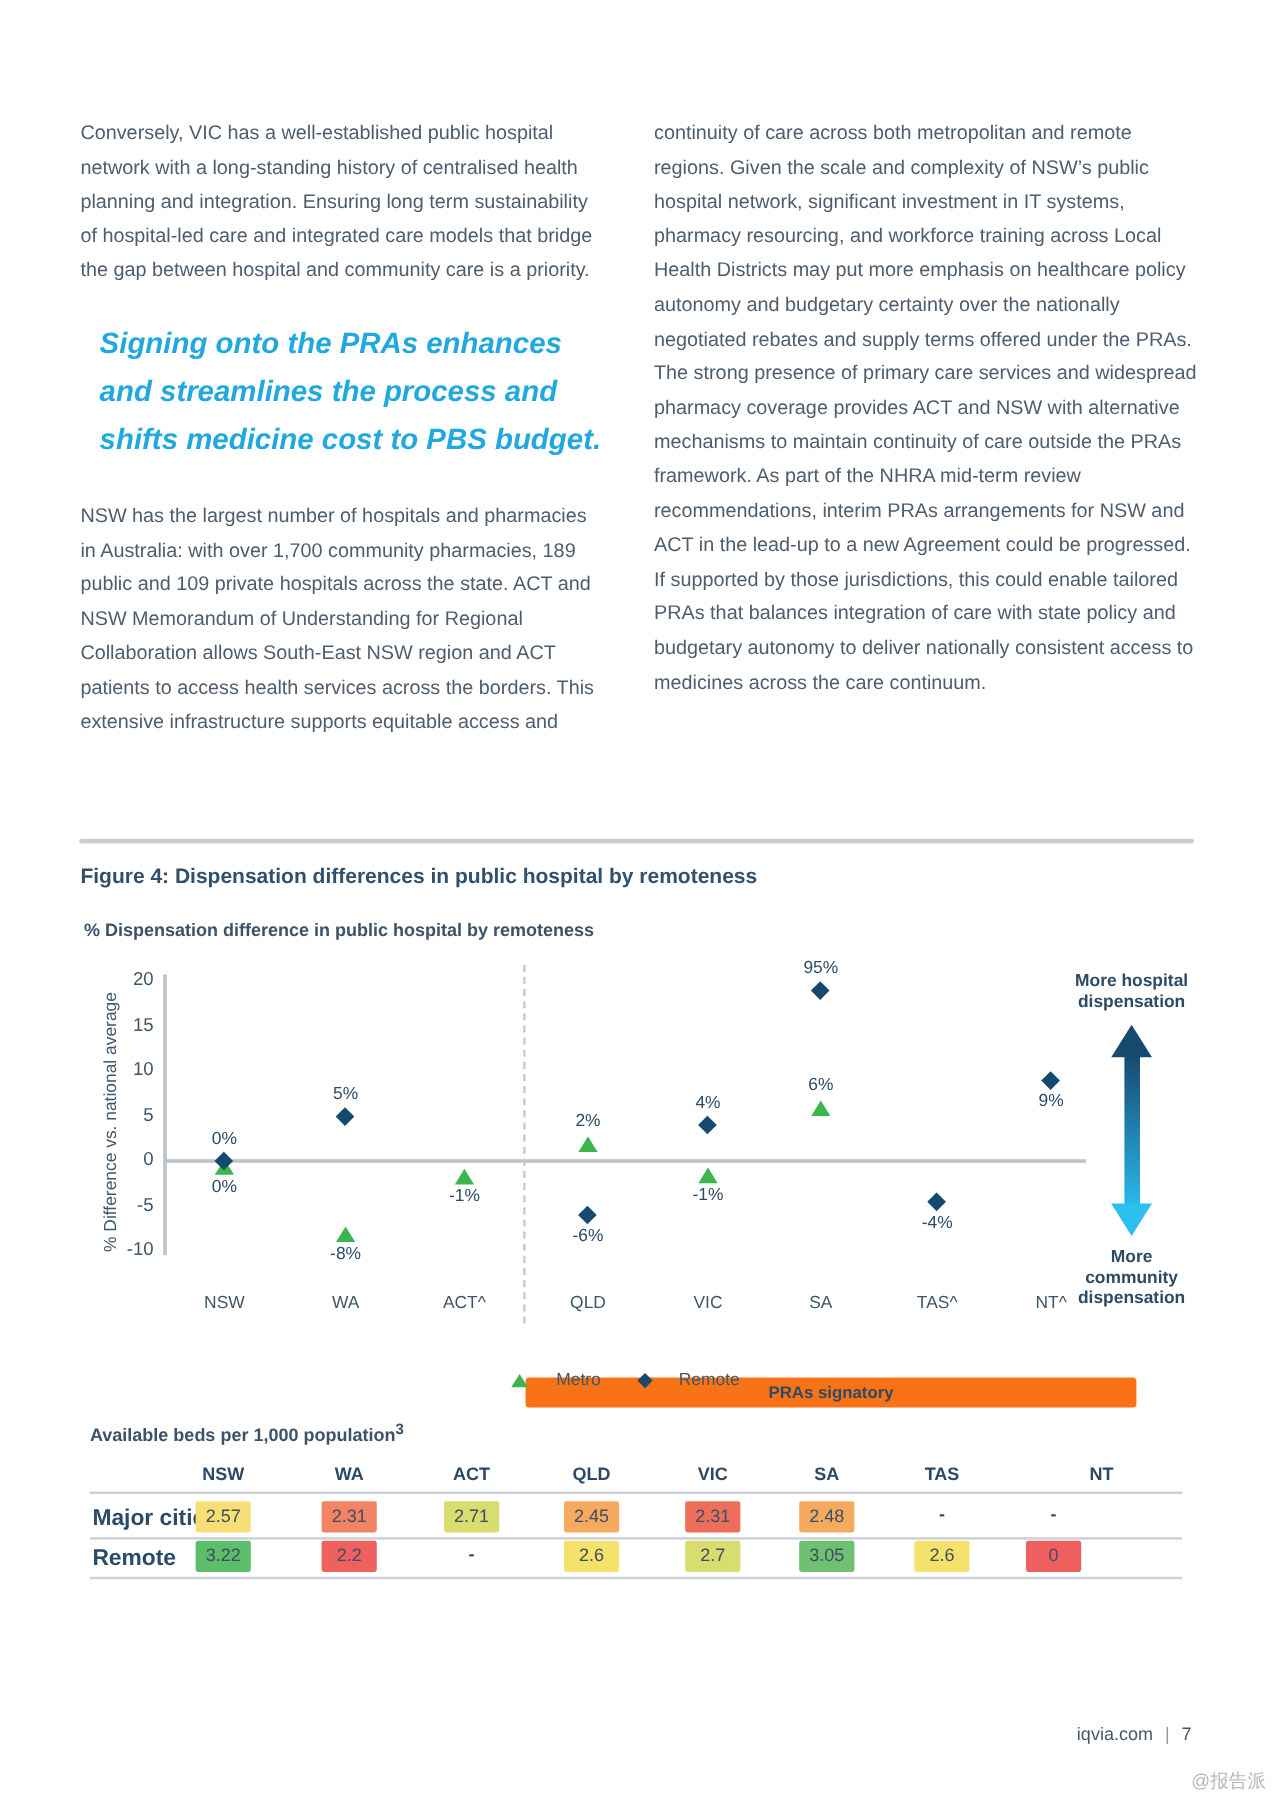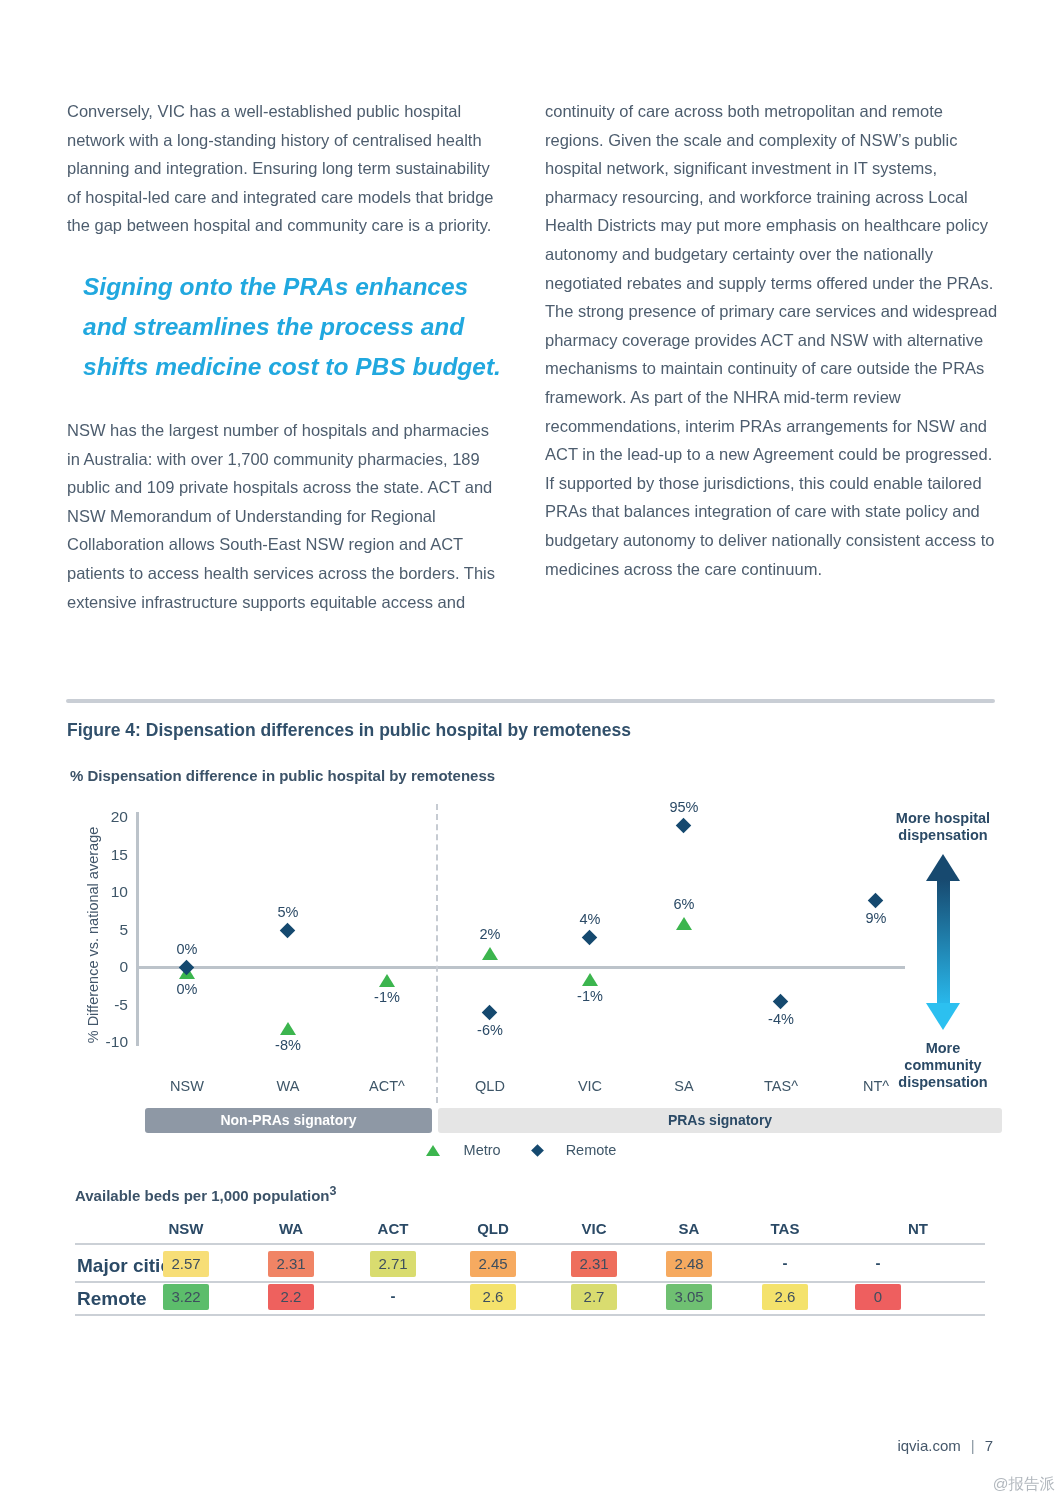--- a/index.html
+++ b/index.html
@@ -37,21 +37,21 @@
   .ytick { position: absolute; left: 82px; width: 46px; text-align: right; font-size: 15.5px; color: #3E5668; }
   .yaxis-line { position: absolute; left: 136px; top: 22px; width: 3px; height: 234px; background: #BCC3CA; }
   .zero-line  { position: absolute; left: 137px; top: 176px; width: 768px; height: 3px; background: #BCC3CA; }
   .dash-sep   { position: absolute; left: 436px; top: 14px; height: 299px; width: 0; border-left: 2px dashed #C6CBD2; }
   .xcat { position: absolute; top: 288px; width: 70px; text-align: center; font-size: 14.5px; color: #3E5668; }
   .tri { position: absolute; width: 0; height: 0; border-left: 8px solid transparent; border-right: 8px solid transparent; border-bottom: 13px solid #3CB54E; }
   .dia { position: absolute; width: 11px; height: 11px; transform: rotate(45deg); background: #15496F; }
   .ptlabel { position: absolute; width: 60px; text-align: center; font-size: 14.5px; color: #2B4A66; }
   .band { position: absolute; top: 318px; height: 25px; line-height: 25px; text-align: center; font-size: 14px; font-weight: bold; border-radius: 3px; }
   .band-non { left: 145px; width: 287px; background: #8E98A5; color: #ffffff; }
-  .band-pra { left: 438px; width: 564px; background: #e5e5e5; color: #2B4A66; }
+  .band-pra { left: 438px; width: 509px; background: #f97316; color: #2B4A66; margin-top: 40px; }
   .legend { position: absolute; left: 137px; top: 352px; width: 768px; display: flex; justify-content: center; gap: 32px; align-items: center; }
   .legend-item { display: flex; align-items: center; gap: 24px; font-size: 14.5px; color: #3E5668; }
   .legend-tri { width: 0; height: 0; border-left: 7px solid transparent; border-right: 7px solid transparent; border-bottom: 11px solid #3CB54E; }
   .legend-dia { width: 9px; height: 9px; transform: rotate(45deg); background: #15496F; }
   .annot { position: absolute; left: 891px; width: 104px; text-align: center; font-size: 14.5px; font-weight: bold; color: #2B4A66; line-height: 17px; }
   .annot-top { top: 20px; }
   .annot-bottom { top: 250px; }
   .arrow { position: absolute; left: 943px; top: 64px; width: 0; }
   .arrow-head-up   { position: absolute; left: -17px; top: 0; width: 0; height: 0; border-left: 17px solid transparent; border-right: 17px solid transparent; border-bottom: 27px solid #17496F; }
   .arrow-bar       { position: absolute; left: -6.5px; top: 25px; width: 13px; height: 126px; background: linear-gradient(#17496F, #29B9EC); }
@@ -131,21 +131,20 @@
         <div class="dia" style="left: 678px; top: 29.5px; background: rgb(21, 73, 111);"></div>
         <div class="ptlabel" style="left: 654px; top: 8.5px;">95%</div>
         <div class="tri" style="left: 676px; top: 127px; border-bottom-color: rgb(60, 181, 78);"></div>
         <div class="ptlabel" style="left: 654px; top: 106px;">6%</div>
         <div class="dia" style="left: 775px; top: 206px; background: rgb(21, 73, 111);"></div>
         <div class="ptlabel" style="left: 751px; top: 221px;">-4%</div>
         <div class="dia" style="left: 870px; top: 104.5px; background: rgb(21, 73, 111);"></div>
         <div class="ptlabel" style="left: 846px; top: 119.5px;">9%</div>
       </div>
 
-    <div class="band band-non">Non-PRAs signatory</div>
     <div class="band band-pra">PRAs signatory</div>
 
     <div class="legend">
       <div class="legend-item">
         <span class="legend-tri"></span>
         <span>Metro</span>
       </div>
       <div class="legend-item">
         <span class="legend-dia"></span>
         <span>Remote</span>

